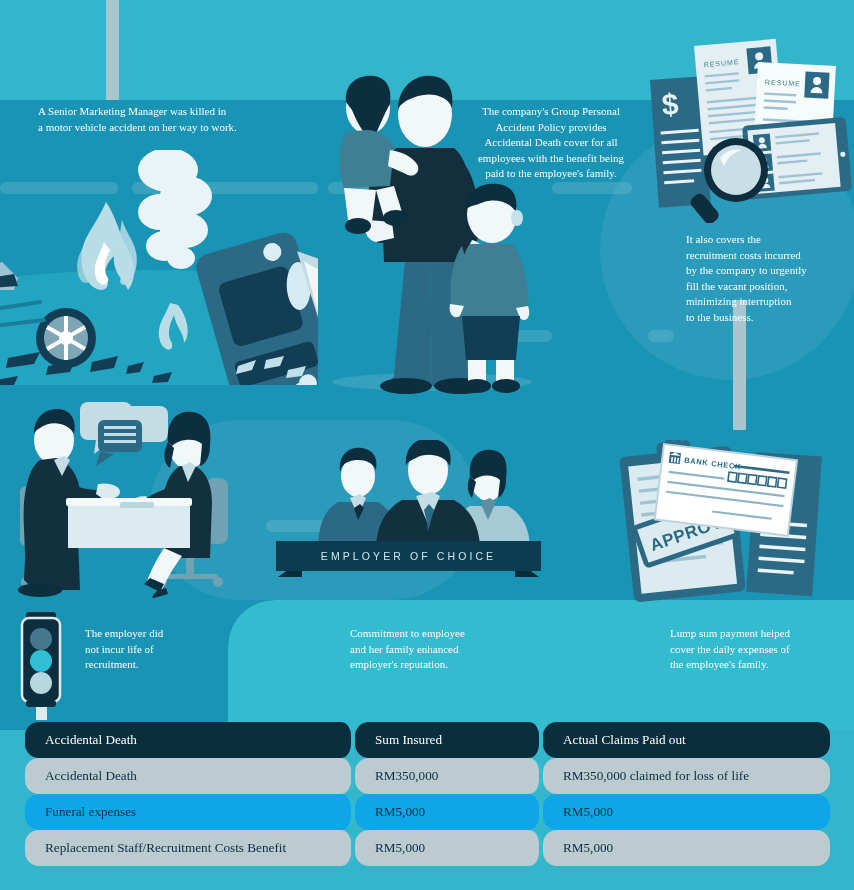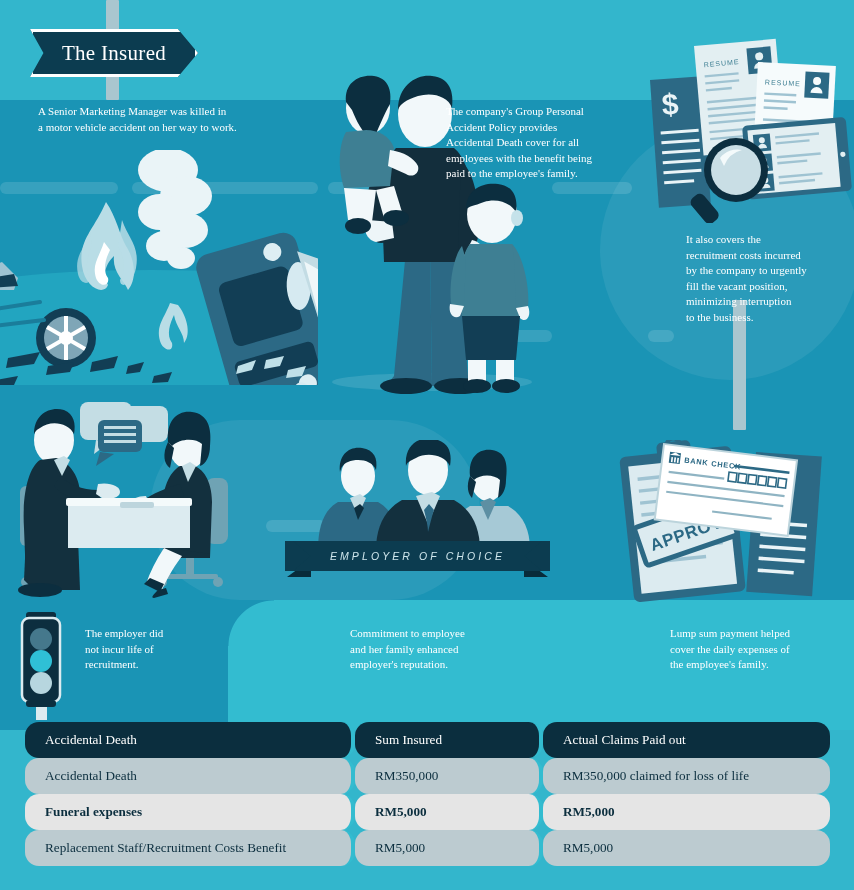--- a/index.html
+++ b/index.html
@@ -54,21 +54,21 @@
   }
   #sign-outcome {
     left: 654px; top: 372px; width: 170px;
     clip-path: polygon(12% 0, 100% 0, 92% 50%, 100% 100%, 12% 100%, 0 50%);
   }
 
   
   .tx { position: absolute; color: #FFFFFF; font-size: 11px; line-height: 1.42; }
 
   
-  #ribbon-wrap { position: absolute; left: 285px; top: 541px; width: 265px; height: 36px; font-style: italic; }
+  #ribbon-wrap { position: absolute; left: 276px; top: 541px; width: 265px; height: 36px; }
   #ribbon-body {
     position: absolute; left: 0; top: 0; width: 265px; height: 30px;
     background: #0C3C50;
     clip-path: polygon(0 0, 100% 0, 100% 100%, 88% 100%, 82% 55%, 18% 55%, 12% 100%, 0 100%);
   }
   #ribbon-main {
     position: absolute; left: 8px; top: 0; width: 249px; height: 30px;
     background: #0C3C50;
     clip-path: polygon(0 0, 100% 0, 93% 50%, 100% 100%, 0 100%, 7% 50%);
     display: flex; align-items: center; justify-content: center;
@@ -88,21 +88,21 @@
     font-size: 13.2px;
   }
   #claims-table th, #claims-table td {
     text-align: left; padding: 10px 20px; height: 36px; vertical-align: middle;
     border-right: 4px solid #33BCD0;
     border-radius: 14px;
   }
   #claims-table th:last-child, #claims-table td:last-child { border-right: none; }
   #claims-table thead th { background: #0B2E3E; color: #FFFFFF; font-weight: normal; }
   #claims-table tbody tr.alt td { background: #BCCBD0; color: #0B2E3E; }
-  #claims-table tbody tr.plain td { background: #e5e5e5; color: #0B2E3E; font-weight: bold; }
+  #claims-table tbody tr.plain td { background: #0ea5e9; color: #0B2E3E; }
   #claims-table col.c1 { width: 330px; }
   #claims-table col.c2 { width: 188px; }
   #claims-table col.c3 { width: 287px; }
 
   svg { display: block; }
   .art { position: absolute; }
 </style>
 </head>
 <body>
 
@@ -518,28 +518,25 @@
     <circle cx="25" cy="31" r="11" fill="#45788C"></circle>
     <circle cx="25" cy="53" r="11" fill="#2FC0D6"></circle>
     <circle cx="25" cy="75" r="11" fill="#B7D6DF"></circle>
     <rect x="10" y="92" width="30" height="7" rx="3" fill="#0C2E3F"></rect>
     <rect x="20" y="99" width="11" height="13" fill="#DCEBF0"></rect>
   </svg>
 
   <div class="post" style="left:106px; top:0px;  height:100px;"></div>
   <div class="post" style="left:733px; top:300px; height:130px;"></div>
 
-  <div class="sign" id="sign-insured">
-    <span>The Insured</span>
-  </div>
 
   <div class="tx" style="left:38px; top:104px; width:270px; white-space:pre-line;">A Senior Marketing Manager was killed in
 a motor vehicle accident on her way to work.</div>
 
-  <div class="tx" style="left:446px; top:104px; width:210px; white-space:pre-line;">The company's Group Personal
+  <div class="tx" style="left:446px; top:104px; width:210px; white-space:pre-line;text-align:center;">The company's Group Personal
 Accident Policy provides
 Accidental Death cover for all
 employees with the benefit being
 paid to the employee's family.</div>
 
   <div class="tx" style="left:686px; top:232px; width:170px; white-space:pre-line;">It also covers the
 recruitment costs incurred
 by the company to urgently
 fill the vacant position,
 minimizing interruption

